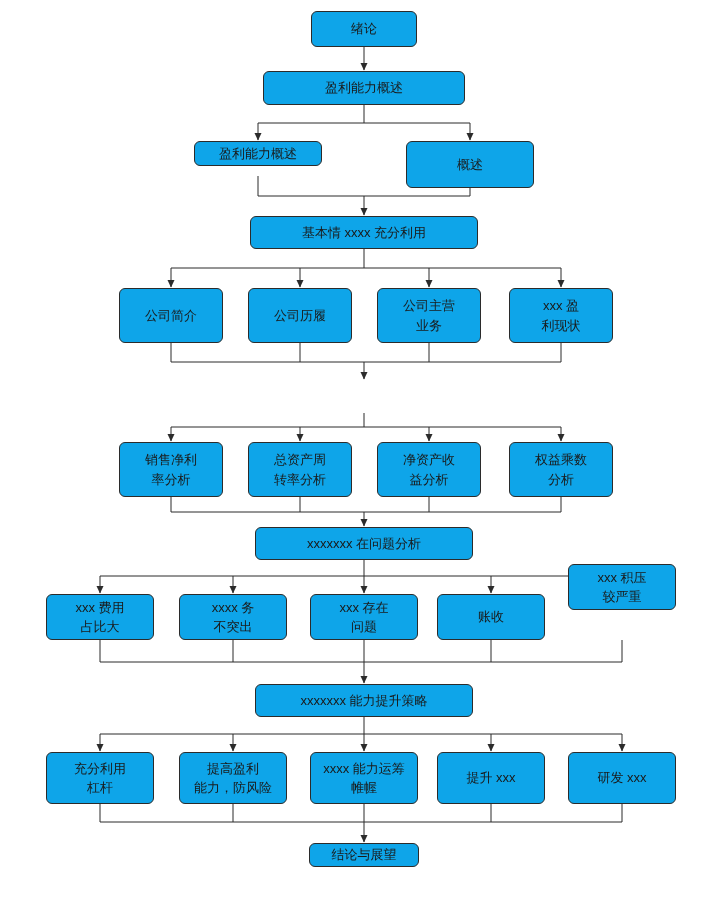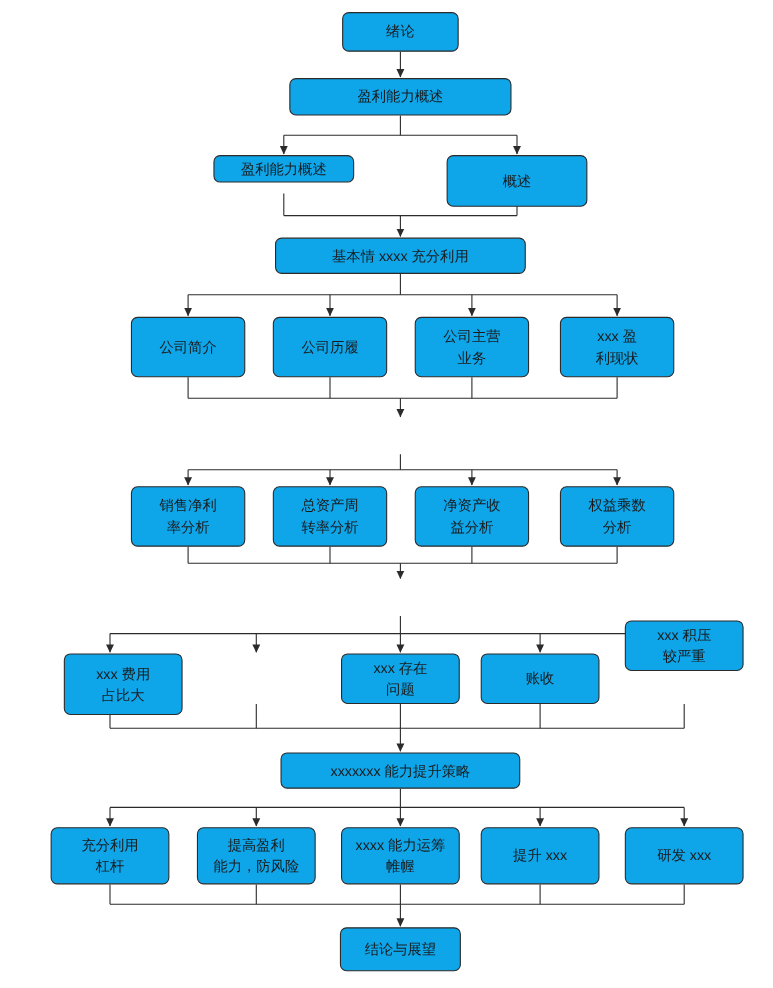--- a/index.html
+++ b/index.html
@@ -168,24 +168,31 @@
   </div>
   <div class="node" style="left:377px;top:442px;width:104px;height:55px">
     <span class="node-label">净资产收
 益分析</span>
   </div>
   <div class="node" style="left:509px;top:442px;width:104px;height:55px">
     <span class="node-label">权益乘数
 分析</span>
   </div>
 
-
-  <div class="node" style="left:58px;top:594px;width:108px;height:56px">
+  <div class="node" style="left:255px;top:527px;width:218px;height:33px">
+    <span class="node-label">xxxxxxx 在问题分析</span>
+  </div>
+
+  <div class="node" style="left:46px;top:594px;width:108px;height:46px">
     <span class="node-label">xxx 费用
 占比大</span>
+  </div>
+  <div class="node" style="left:179px;top:594px;width:108px;height:46px">
+    <span class="node-label">xxxx 务
+不突出</span>
   </div>
   <div class="node" style="left:437px;top:594px;width:108px;height:46px">
     <span class="node-label">账收</span>
   </div>
   <div class="node" style="left:310px;top:594px;width:108px;height:46px">
     <span class="node-label">xxx 存在
 问题</span>
   </div>
   <div class="node" style="left:568px;top:564px;width:108px;height:46px">
     <span class="node-label">xxx 积压
@@ -208,17 +215,17 @@
     <span class="node-label">xxxx 能力运筹
 帷幄</span>
   </div>
   <div class="node" style="left:437px;top:752px;width:108px;height:52px">
     <span class="node-label">提升 xxx</span>
   </div>
   <div class="node" style="left:568px;top:752px;width:108px;height:52px">
     <span class="node-label">研发 xxx</span>
   </div>
 
-  <div class="node" style="left:309px;top:843px;width:110px;height:40px">
+  <div class="node" style="left:309px;top:843px;width:110px;height:24px">
     <span class="node-label">结论与展望</span>
   </div>
 
 </div>
 
 </body></html>

